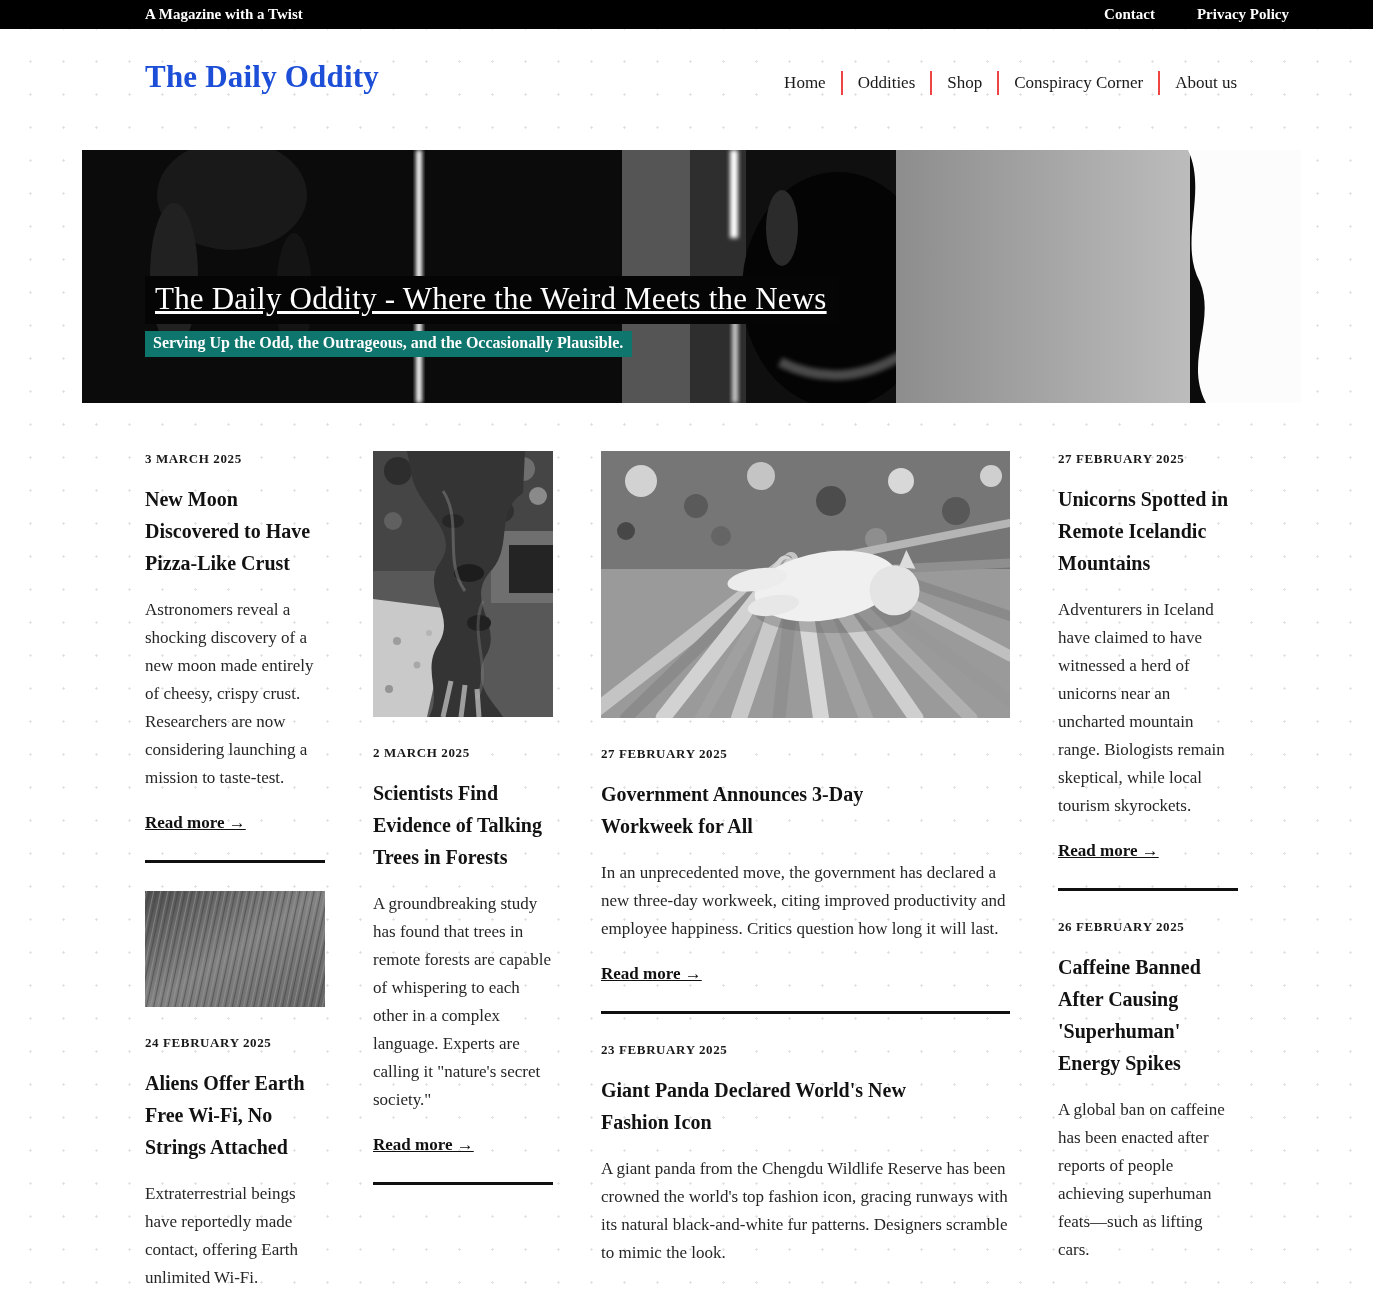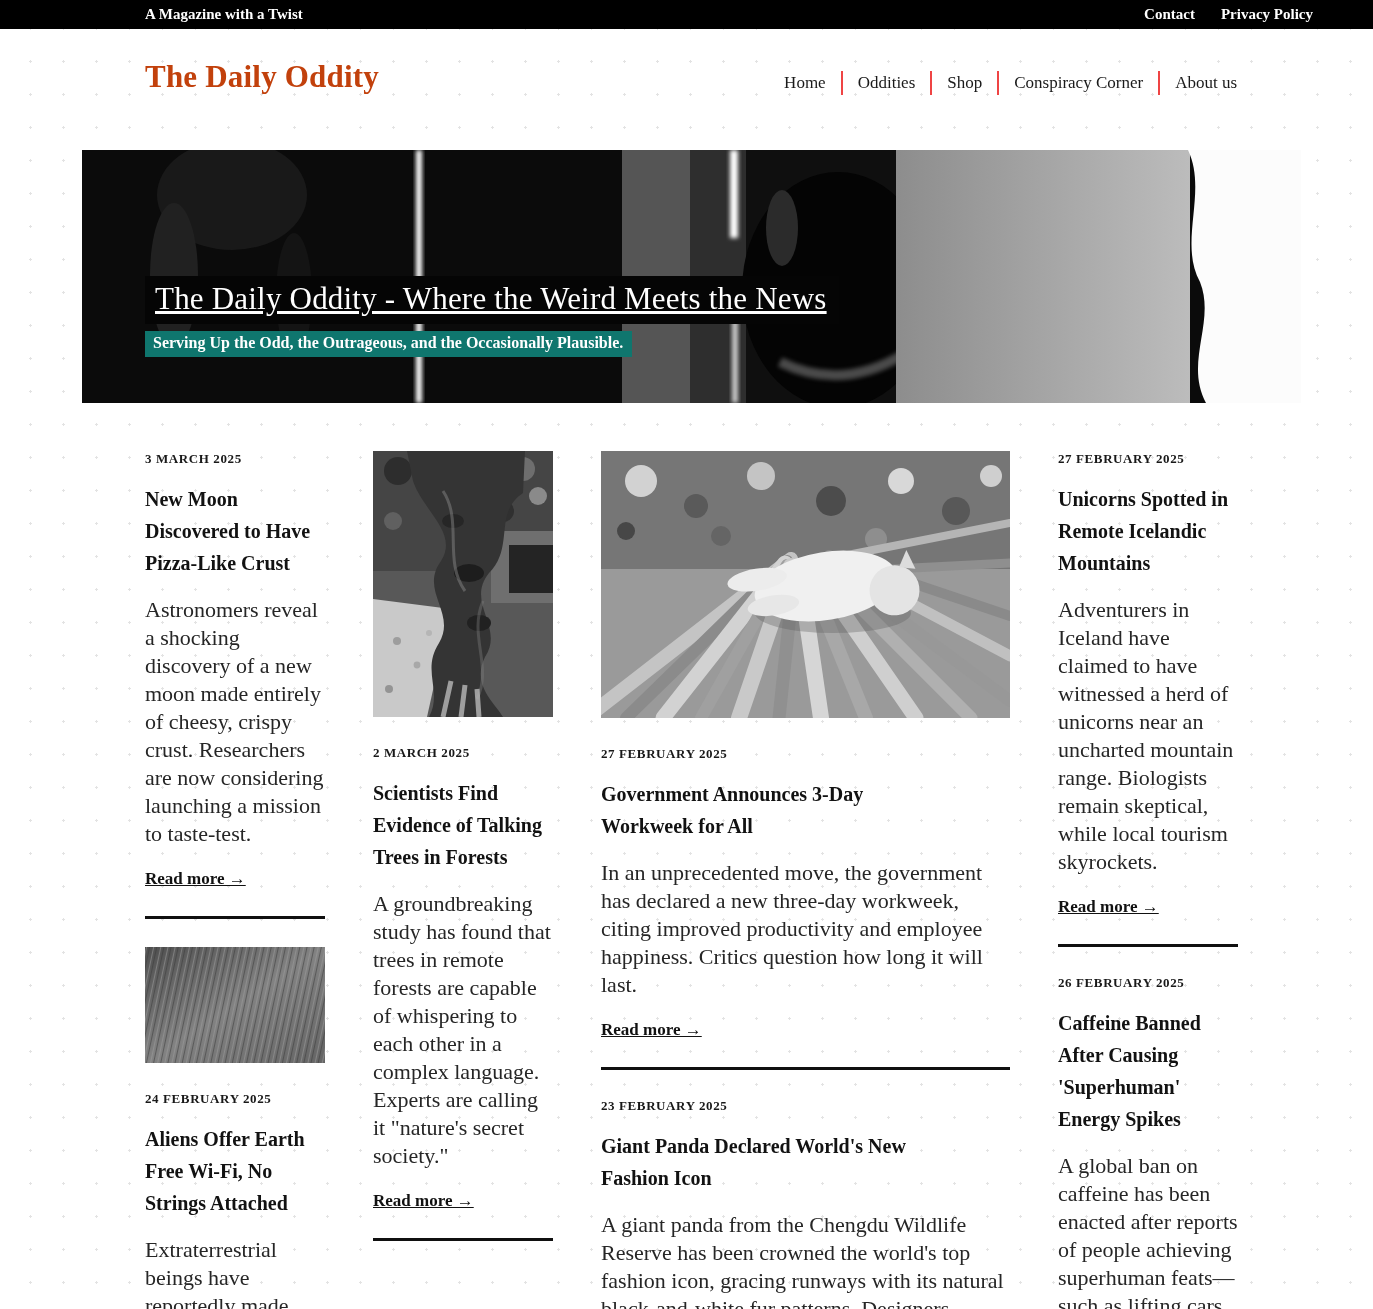--- a/index.html
+++ b/index.html
@@ -11,30 +11,30 @@
     background-image: radial-gradient(circle, #e3e3e3 1.1px, rgba(255,255,255,0) 1.4px);
     background-size: 33px 33px;
     background-position: 14px 12px;
   }
   a { color:inherit; text-decoration:none; cursor:pointer; }
 
   
   .topbar {
     height:29px; background:#000; color:#fff;
     display:flex; align-items:center; justify-content:space-between;
-    padding:0 60px 0 145px; font-size:15px; font-weight:bold;
-  }
-  .topbar-links { display:flex; gap:26px; }
+    padding:0 84px 0 145px; font-size:15px; font-weight:bold;
+  }
+  .topbar-links { display:flex; gap:42px; }
 
   
   .masthead {
     display:flex; justify-content:space-between; align-items:flex-end;
     padding:30px 136px 0 145px;
   }
-  .site-title { font-size:31px; font-weight:bold; color:#c2410c; letter-spacing:.2px; }
+  .site-title { font-size:31px; font-weight:bold; color:#1d4ed8; letter-spacing:.2px; }
   .main-nav ul { list-style:none; display:flex; align-items:center;justify-content:flex-end; }
   .main-nav li { font-size:17px; line-height:24px; color:#1a1a1a; }
   .main-nav li + li { border-left:2px solid #ef4444; margin-left:15px; padding-left:15px; }
 
   
   .hero {
     position:relative; width:1219px; height:253px; margin:55px 0 0 82px;
     background:#000; overflow:hidden;
   }
   .hero svg { position:absolute; inset:0; width:100%; height:100%; display:block; }
@@ -61,21 +61,21 @@
   .img-cat  { height:267px; }
   .date {
     font-size:13px; font-weight:bold; letter-spacing:.6px; line-height:16px;
     margin-bottom:16px; color:#191919;
   }
   .atitle {
     font-size:20px; font-weight:bold; line-height:1.6; color:#121212;
     margin-bottom:17px; display:block;
   }
   .col-wide .atitle { max-width:330px; }
-  .excerpt { font-size:22px; line-height:28px; color:#262626; margin-bottom:20px; }
+  .excerpt { font-size:17px; line-height:28px; color:#262626; margin-bottom:20px; }
   .more {
     display:inline-block; font-size:17px; font-weight:bold; color:#111;
     text-decoration:underline; line-height:22px; margin-bottom:26px;
   }
   .rule { border:none; border-top:3px solid #101010; margin:0 0 28px; }
 </style>
 </head>
 <body>
 
 <header class="topbar">

